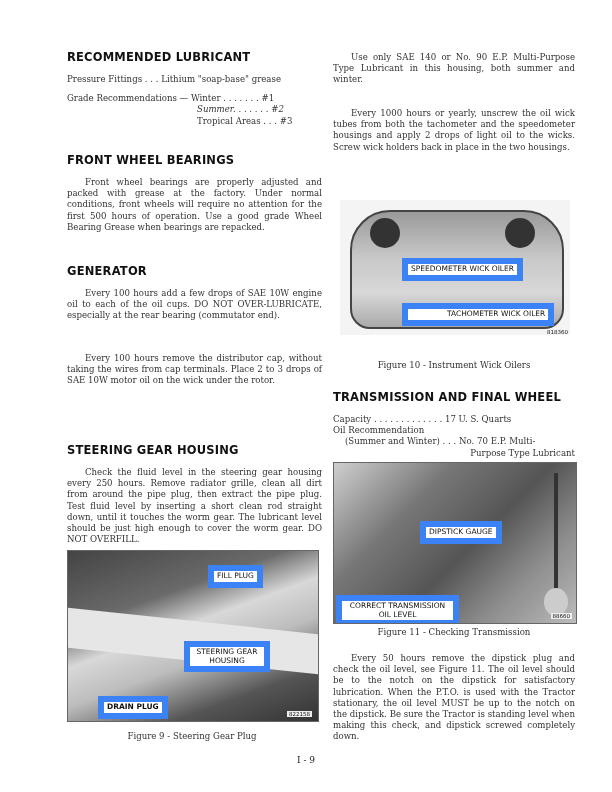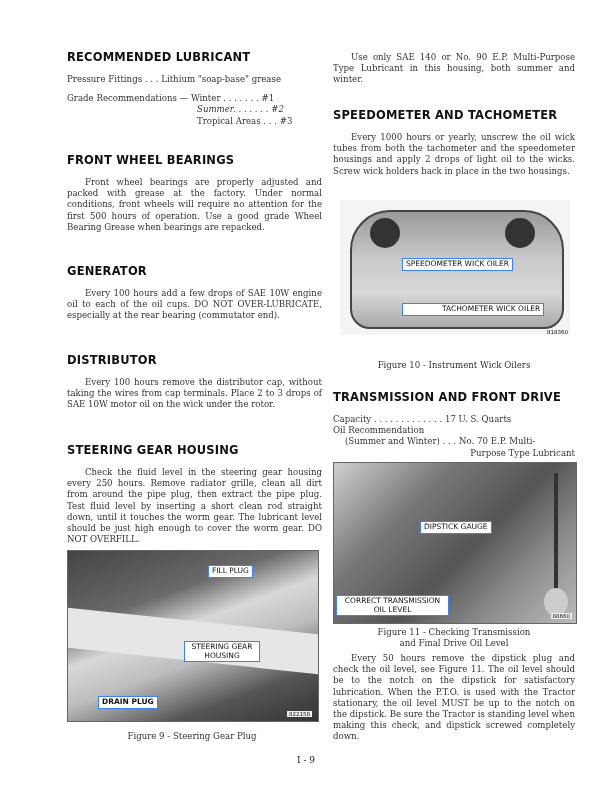--- a/index.html
+++ b/index.html
@@ -5,21 +5,21 @@
   html, body { margin:0; padding:0; background:#fff; }
   body { width:612px; height:792px; position:relative; overflow:hidden; color:#222;
          font-family:"DejaVu Serif", serif; }
   h2 { font-family:"DejaVu Sans", sans-serif; font-weight:bold; font-size:11.5px;
        letter-spacing:0.2px; margin:0 0 10px 0; color:#111; }
   p { font-size:8.6px; line-height:11.2px; margin:0; text-align:justify; color:#333; }
   p.indent { text-indent:18px; }
   .kv { font-size:8.6px; line-height:11.2px; color:#333; white-space:pre; font-family:"DejaVu Serif", serif; }
   .fig { position:relative; background:#8a8a8a; overflow:hidden; border:1px solid #666; }
   .fig .label { position:absolute; background:#fff; font-family:"DejaVu Sans", sans-serif;
-       font-size:7.5px; line-height:8.5px; padding:1px 3px; color:#111; border:1px solid #3b82f6; text-align:center; }
+       font-size:7.5px; line-height:8.5px; padding:1px 3px; color:#111; border:6px solid #3b82f6; text-align:center; }
   .fig .code { position:absolute; font-family:"DejaVu Sans", sans-serif; font-size:5.5px; color:#111; background:#eee; padding:0 2px; }
   .caption { font-size:8.6px; text-align:center; color:#333; line-height:11.2px; }
   .pageno { position:absolute; top:755px; left:0; width:612px; text-align:center; font-size:9px; color:#222; }
   .sect { position:absolute; }
 </style>
 </head>
 <body>
 
 <div class="sect" style="left:67px; top:50px; width:255px;">
   <h2>RECOMMENDED LUBRICANT</h2>
@@ -33,21 +33,20 @@
   <h2>FRONT WHEEL BEARINGS</h2>
   <p class="indent">Front wheel bearings are properly adjusted and packed with grease at the factory. Under normal conditions, front wheels will require no attention for the first 500 hours of operation. Use a good grade Wheel Bearing Grease when bearings are repacked.</p>
 </div>
 
 <div class="sect" style="left:67px; top:264px; width:255px;">
   <h2>GENERATOR</h2>
   <p class="indent">Every 100 hours add a few drops of SAE 10W engine oil to each of the oil cups. DO NOT OVER-LUBRICATE, especially at the rear bearing (commutator end).</p>
 </div>
 
 <div class="sect" style="left:67px; top:353px; width:255px;">
-  <h2>DISTRIBUTOR</h2>
   <p class="indent">Every 100 hours remove the distributor cap, without taking the wires from cap terminals. Place 2 to 3 drops of SAE 10W motor oil on the wick under the rotor.</p>
 </div>
 
 <div class="sect" style="left:67px; top:443px; width:255px;">
   <h2>STEERING GEAR HOUSING</h2>
   <p class="indent">Check the fluid level in the steering gear housing every 250 hours. Remove radiator grille, clean all dirt from around the pipe plug, then extract the pipe plug. Test fluid level by inserting a short clean rod straight down, until it touches the worm gear. The lubricant level should be just high enough to cover the worm gear. DO NOT OVERFILL.</p>
 </div>
 
 <div class="fig" style="position:absolute; left:67px; top:550px; width:250px; height:170px;
      background:linear-gradient(160deg,#444 0%,#6a6a6a 30%,#d8d8d8 45%,#bdbdbd 60%,#555 80%,#333 100%);">
@@ -57,53 +56,51 @@
   <div class="label" style="left:30px; top:145px;font-weight:bold;">DRAIN PLUG</div>
   <div class="code" style="right:6px; bottom:4px;">822158</div>
 </div>
 <div class="caption" style="position:absolute; left:67px; top:731px; width:250px;">Figure 9 - Steering Gear Plug</div>
 
 <div class="sect" style="left:333px; top:52px; width:242px;">
   <p class="indent">Use only SAE 140 or No. 90 E.P. Multi-Purpose Type Lubricant in this housing, both summer and winter.</p>
 </div>
 
 <div class="sect" style="left:333px; top:108px; width:242px;">
-  <h2>SPEEDOMETER AND TACHOMETER</h2>
   <p class="indent">Every 1000 hours or yearly, unscrew the oil wick tubes from both the tachometer and the speedometer housings and apply 2 drops of light oil to the wicks. Screw wick holders back in place in the two housings.</p>
 </div>
 
 <div class="fig" style="position:absolute; left:340px; top:200px; width:230px; height:135px; background:#f4f4f4; border:none;">
   <div style="position:absolute; left:10px; top:10px; width:210px; height:115px; border-radius:40px 40px 20px 20px;
        background:linear-gradient(180deg,#9a9a9a 0%,#c8c8c8 40%,#d8d8d8 70%,#aaa 100%); border:2px solid #444;"></div>
   <div style="position:absolute; left:30px; top:18px; width:30px; height:30px; border-radius:50%; background:#333;"></div>
   <div style="position:absolute; left:165px; top:18px; width:30px; height:30px; border-radius:50%; background:#333;"></div>
   <div class="label" style="left:62px; top:58px; text-align:left;">SPEEDOMETER WICK OILER</div>
   <div class="label" style="left:62px; top:103px; text-align:left;padding-left:39px;">TACHOMETER WICK OILER</div>
   <div class="code" style="right:0; bottom:0; background:transparent;">818360</div>
 </div>
 <div class="caption" style="position:absolute; left:333px; top:360px; width:242px;">Figure 10 - Instrument Wick Oilers</div>
 
 <div class="sect" style="left:333px; top:390px; width:242px;">
-  <h2>TRANSMISSION AND FRONT DRIVE</h2>
+  <h2>TRANSMISSION AND FINAL WHEEL</h2>
   <div class="kv">Capacity . . . . . . . . . . . . . 17 U. S. Quarts</div>
   <div class="kv">Oil Recommendation</div>
   <div class="kv" style="padding-left:12px;">(Summer and Winter) . . . No. 70 E.P. Multi-</div>
   <div class="kv" style="text-align:right;">Purpose Type Lubricant</div>
 </div>
 
 <div class="fig" style="position:absolute; left:333px; top:462px; width:242px; height:160px;
      background:linear-gradient(135deg,#cfcfcf 0%,#777 30%,#555 55%,#8a8a8a 75%,#bbb 100%);">
   <div style="position:absolute; left:220px; top:10px; width:4px; height:120px; background:#333;"></div>
   <div style="position:absolute; left:210px; top:125px; width:24px; height:28px; border-radius:50%; background:#ccc;"></div>
   <div class="label" style="left:86px; top:58px;">DIPSTICK GAUGE</div>
   <div class="label" style="left:2px; top:132px; width:105px;">CORRECT TRANSMISSION OIL LEVEL</div>
   <div class="code" style="right:4px; bottom:4px;">88660</div>
 </div>
 <div class="caption" style="position:absolute; left:333px; top:627px; width:242px;">
   <div>Figure 11 - Checking Transmission</div>
-  <div>and Final Drive Oil Level</div>
 </div>
 
 <div class="sect" style="left:333px; top:653px; width:242px;">
   <p class="indent">Every 50 hours remove the dipstick plug and check the oil level, see Figure 11. The oil level should be to the notch on the dipstick for satisfactory lubrication. When the P.T.O. is used with the Tractor stationary, the oil level MUST be up to the notch on the dipstick. Be sure the Tractor is standing level when making this check, and dipstick screwed completely down.</p>
 </div>
 
 <div class="pageno">I - 9</div>
 
 </body></html>

